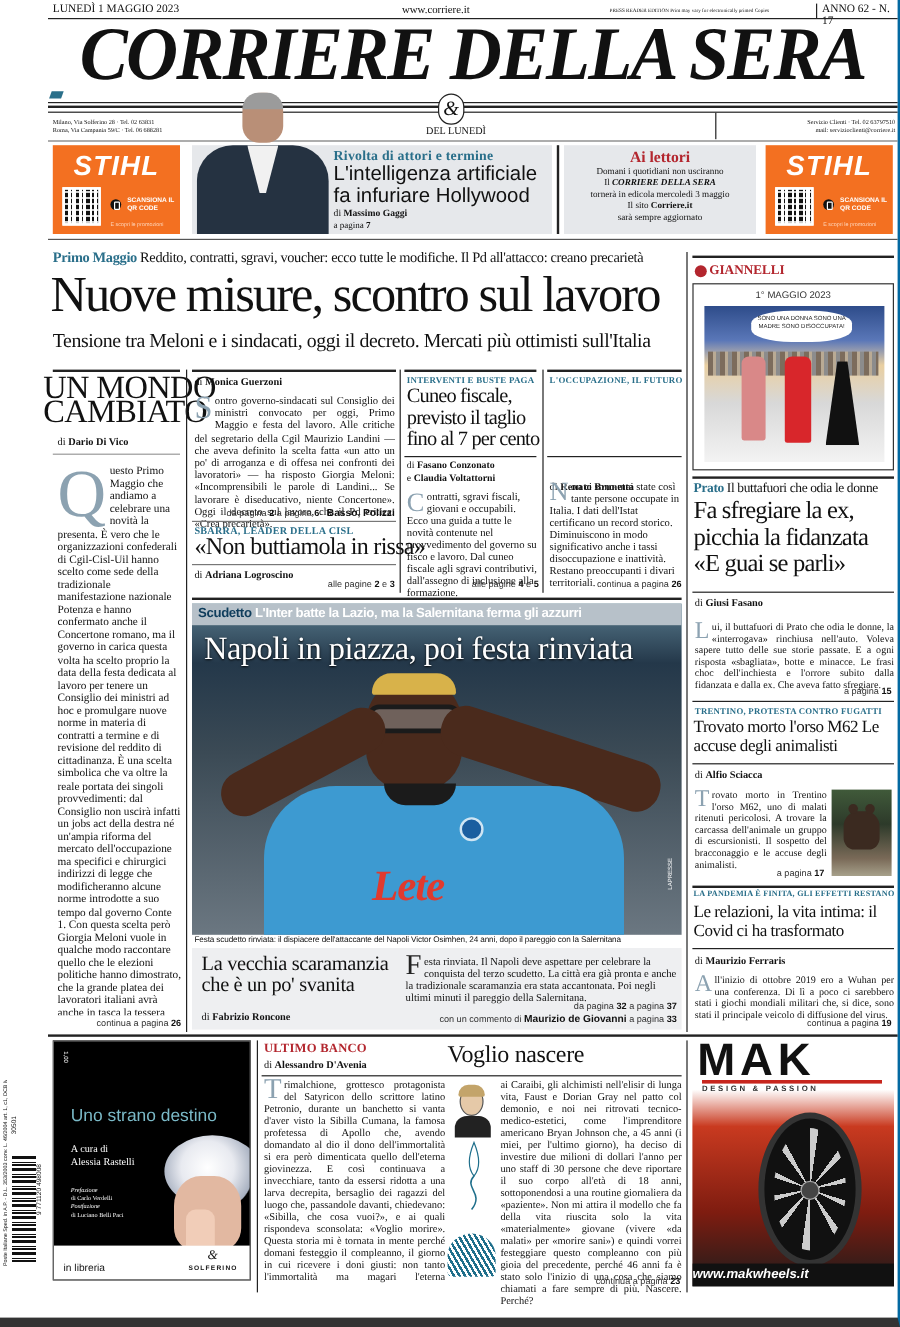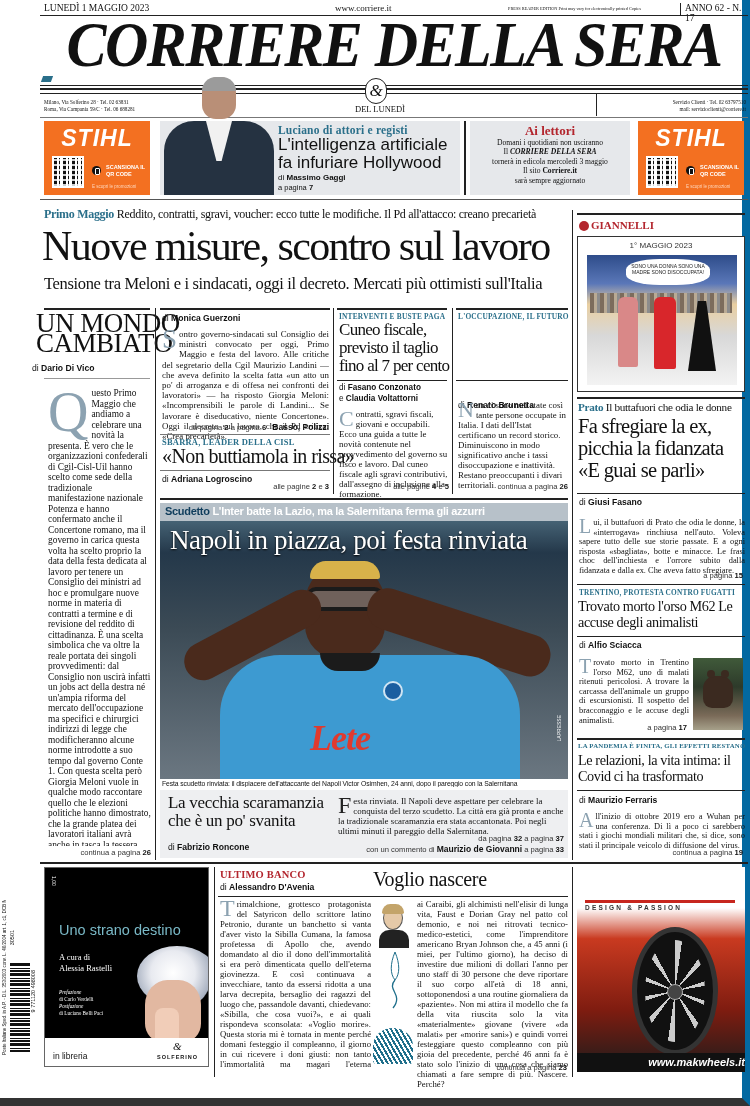--- a/index.html
+++ b/index.html
@@ -1,24 +1,24 @@
 <!DOCTYPE html>
 <html><head>
 <meta charset="utf-8">
 <style>
 *{box-sizing:border-box;margin:0;padding:0}
 html,body{width:750px;height:1106px;overflow:hidden;background:#3a3a3a}
 body{font-family:"Liberation Serif",serif;color:#111}
-#page{position:absolute;left:0;top:0;width:750px;height:1106px;background:#fff;border-right:8px solid #0369a1;border-bottom:8px solid #333}
+#page{position:absolute;left:0;top:0;width:750px;height:1106px;background:#fff;border-right:2px solid #0369a1;border-bottom:8px solid #333}
 .abs{position:absolute}
 .sans{font-family:"Liberation Sans",sans-serif}
 .hr{position:absolute;background:#222;height:1px}
 .vr{position:absolute;background:#222;width:1px}
 .kicker{font-family:"Liberation Serif",serif;font-weight:bold;color:#2a6f8a;font-size:8.5px;letter-spacing:.2px;text-transform:uppercase}
-.byline{font-family:Liberation Sans, sans-serif;font-size:8.6px}
+.byline{font-family:Liberation Serif, serif;font-size:8.6px}
 .byline b{font-weight:bold}
 .body{font-family:"Liberation Serif",serif;font-size:9.6px;line-height:11px;text-align:justify;color:#111}
 .cont{font-family:"Liberation Sans",sans-serif;font-size:7.6px;text-align:right;color:#333}
 .cont b{color:#111}
 .drop{float:left;font-size:31px;line-height:26px;color:#8ca2b1;margin:1px 3px 0 0;font-family:"Liberation Serif",serif}
 .drop-s{float:left;font-size:24px;line-height:20px;color:#8ca2b1;margin:0 2px 0 0;font-family:"Liberation Serif",serif}
 .stihl{background:#f37021;color:#fff}
 .stihl .logo{font-family:"Liberation Sans",sans-serif;font-weight:bold;font-style:italic;font-size:23px;letter-spacing:1px;text-align:center}
 .qr{position:absolute;width:32px;height:32px;background:
  repeating-linear-gradient(90deg,#111 0 3px,#fff 3px 5px,#111 5px 6px,#fff 6px 9px),#fff;border:2px solid #fff}
@@ -70,21 +70,21 @@
     <div class="scan-sub" style="left:48px;top:63px">E scopri le promozioni</div>
   </div>
 
   <div class="abs" style="left:160px;top:121px;width:300px;height:74px;background:#e6e8eb">
     <div class="abs" style="left:4px;top:-44px;width:110px;height:118px;overflow:hidden">
       <div style="position:absolute;left:38px;top:0;width:34px;height:42px;border-radius:16px 16px 14px 14px;background:#b98f77"></div>
       <div style="position:absolute;left:38px;top:0;width:34px;height:14px;border-radius:16px 16px 0 0;background:#9b9b9b"></div>
       <div style="position:absolute;left:0;top:44px;width:110px;height:80px;background:#253241;border-radius:30px 30px 0 0"></div>
       <div style="position:absolute;left:42px;top:44px;width:26px;height:40px;background:#f1f1f1;clip-path:polygon(0 0,100% 0,60% 100%,40% 100%)"></div>
     </div>
-    <div class="abs kicker" style="left:118px;top:3px;font-size:11.5px;text-transform:none;color:#2a6f8a">Luciano di attori e registi</div>
+    <div class="abs kicker" style="left:118px;top:3px;font-size:11.5px;text-transform:none;color:#2a6f8a">Rivolta di attori e termine</div>
     <div class="abs sans" style="left:118px;top:15px;font-size:17px;line-height:18px;color:#111">
       <div>L'intelligenza artificiale</div>
       <div>fa infuriare Hollywood</div>
     </div>
     <div class="abs byline" style="left:118px;top:52px;font-size:8px"><span>di</span> <b>Massimo Gaggi</b></div>
     <div class="abs byline" style="left:118px;top:62px;font-size:7.5px"><span>a pagina</span> <b>7</b></div>
   </div>
 
   <div class="vr" style="left:464px;top:121px;height:74px;width:2px"></div>
 
@@ -112,21 +112,21 @@
     <span style="color:#2a6f8a;font-weight:bold">Primo Maggio</span>
     <span>Reddito, contratti, sgravi, voucher: ecco tutte le modifiche. Il Pd all'attacco: creano precarietà</span>
   </div>
   <div class="abs" style="left:44px;top:274px;width:525px;font-size:16.5px;white-space:nowrap;letter-spacing:-.35px">Tensione tra Meloni e i sindacati, oggi il decreto. Mercati più ottimisti sull'Italia</div>
 
   <div class="hr" style="left:44px;top:308px;width:106px;height:2px"></div>
   <div class="abs" style="left:36px;top:313px;font-size:27px;line-height:20px;letter-spacing:-.5px">
     <div>UN MONDO</div>
     <div>CAMBIATO</div>
   </div>
-  <div class="abs byline" style="left:32px;top:363px"><span>di</span> <b>Dario Di Vico</b></div>
+  <div class="abs byline" style="left:48px;top:363px"><span>di</span> <b>Dario Di Vico</b></div>
   <div class="hr" style="left:44px;top:378px;width:106px;background:#999"></div>
   <div class="abs body" style="left:48px;top:388px;width:103px;font-size:9.4px;line-height:10.5px;text-align:left;height:458px;overflow:hidden">
     <span class="drop" style="font-size:56px;line-height:46px">Q</span><span>uesto Primo Maggio che andiamo a celebrare una novità la presenta. È vero che le organizzazioni confederali di Cgil-Cisl-Uil hanno scelto come sede della tradizionale manifestazione nazionale Potenza e hanno confermato anche il Concertone romano, ma il governo in carica questa volta ha scelto proprio la data della festa dedicata al lavoro per tenere un Consiglio dei ministri ad hoc e promulgare nuove norme in materia di contratti a termine e di revisione del reddito di cittadinanza. È una scelta simbolica che va oltre la reale portata dei singoli provvedimenti: dal Consiglio non uscirà infatti un jobs act della destra né un'ampia riforma del mercato dell'occupazione ma specifici e chirurgici indirizzi di legge che modificheranno alcune norme introdotte a suo tempo dal governo Conte 1. Con questa scelta però Giorgia Meloni vuole in qualche modo raccontare quello che le elezioni politiche hanno dimostrato, che la grande platea dei lavoratori italiani avrà anche in tasca la tessera delle confederazioni del Novecento, ma in termini di consenso politico costituisce uno dei retroterra del suo partito e del progetto di costruire una destra conservatrice e tendenzialmente centrista.</span>
   </div>
   <div class="abs cont" style="left:48px;top:848px;width:103px"><span>continua a pagina</span> <b>26</b></div>
 
   <div class="vr" style="left:155px;top:308px;height:552px"></div>
 
   <div class="hr" style="left:160px;top:308px;width:170px;height:2px"></div>
   <div class="abs byline" style="left:162px;top:313px"><span>di</span> <b>Monica Guerzoni</b></div>
@@ -310,23 +310,24 @@
   </div>
   <div class="abs" style="left:373px;top:1028px;width:40px;height:36px;background:repeating-linear-gradient(60deg,#1f6f8b 0 2px,#fff 2px 4px);border-radius:50% 50% 4px 4px"></div>
   <div class="abs body" style="left:417px;top:899px;width:151px;font-size:8.7px;line-height:10px">
     <span>ai Caraibi, gli alchimisti nell'elisir di lunga vita, Faust e Dorian Gray nel patto col demonio, e noi nei ritrovati tecnico-medico-estetici, come l'imprenditore americano Bryan Johnson che, a 45 anni (i miei, per l'ultimo giorno), ha deciso di investire due milioni di dollari l'anno per uno staff di 30 persone che deve riportare il suo corpo all'età di 18 anni, sottoponendosi a una routine giornaliera da «paziente». Non mi attira il modello che fa della vita riuscita solo la vita «materialmente» giovane (vivere «da malati» per «morire sani») e quindi vorrei festeggiare questo compleanno con più gioia del precedente, perché 46 anni fa è stato solo l'inizio di una cosa che siamo chiamati a fare sempre di più. Nascere. Perché?</span>
   </div>
   <div class="abs cont" style="left:417px;top:1063px;width:150px"><span>continua a pagina</span> <b>23</b></div>
 
   <div class="vr" style="left:572px;top:867px;height:210px"></div>
 
   <div class="abs" style="left:577px;top:867px;width:168px;height:205px;overflow:hidden;background:linear-gradient(180deg,#fff 0%,#fff 20%,#c93a20 35%,#7e1c10 70%,#1c1c1c 100%)">
+    <div class="abs sans" style="left:4px;top:-4px;font-size:38px;font-weight:900;letter-spacing:4px;color:#111"><span>MAK</span></div>
     <div class="abs" style="left:8px;top:33px;width:150px;height:3px;background:#c7261e"></div>
     <div class="abs sans" style="left:8px;top:37px;font-size:6.5px;font-weight:bold;letter-spacing:2.2px;color:#333;white-space:nowrap">DESIGN &amp; PASSION</div>
     <div class="abs" style="left:55px;top:60px;width:86px;height:128px;border-radius:50%;background:#111;border:5px solid #333">
       <div style="position:absolute;inset:8px;border-radius:50%;background:repeating-conic-gradient(#ccc 0 8deg,#111 8deg 36deg)"></div>
       <div style="position:absolute;left:30px;top:52px;width:16px;height:16px;border-radius:50%;background:#444;border:1px solid #aaa"></div>
     </div>
     <div class="abs" style="left:0;top:186px;width:168px;height:19px;background:#111"></div>
-    <div class="abs sans" style="left:0;top:189px;width:168px;text-align:right;font-size:11px;font-weight:bold;font-style:italic;color:#fff">www.makwheels.it</div>
+    <div class="abs sans" style="left:0;top:189px;width:168px;text-align:left;font-size:11px;font-weight:bold;font-style:italic;color:#fff">www.makwheels.it</div>
   </div>
 
 </div>
 
 </body></html>

